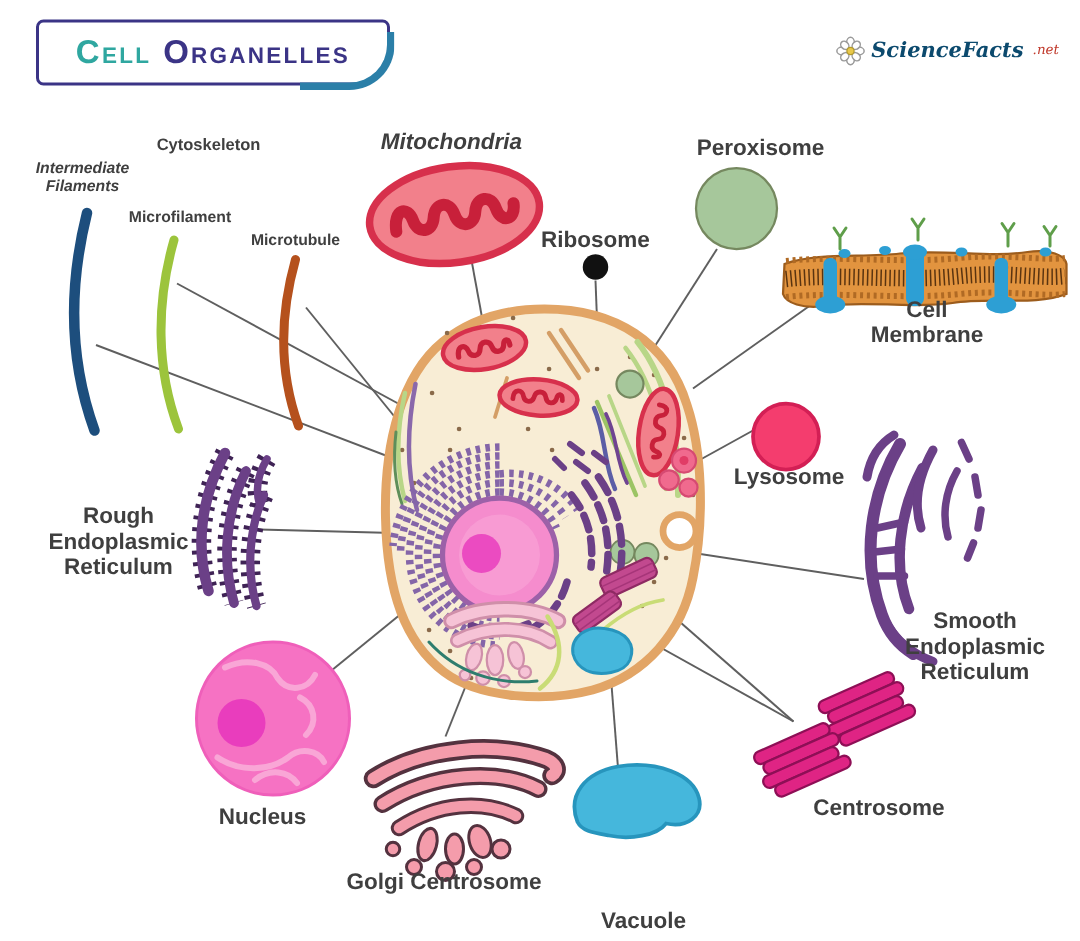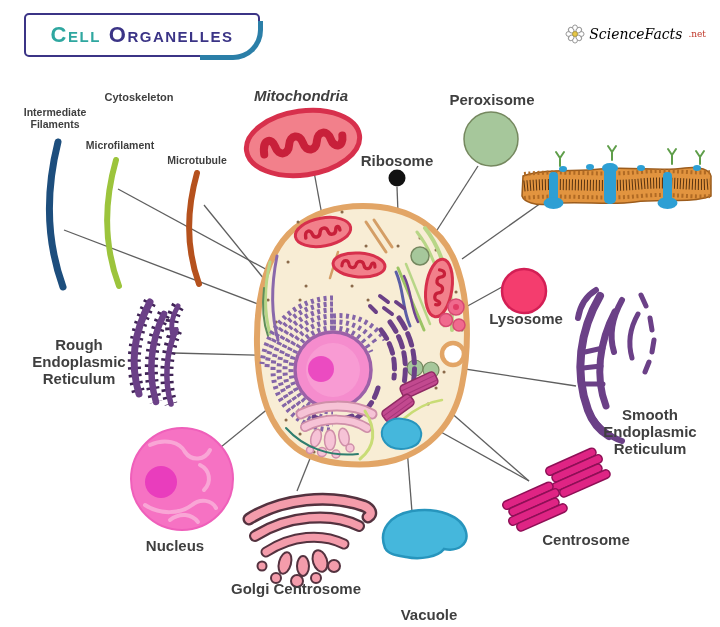--- a/index.html
+++ b/index.html
@@ -20,22 +20,22 @@
     border:2.5px solid var(--title-navy);border-radius:5px 5px 24px 5px;
     display:flex;align-items:center;justify-content:center;gap:8px;background:#fff;}
   .title-box:after{content:"";position:absolute;right:-5px;bottom:-5px;width:58px;height:34px;
     border-right:5px solid #2b7fa8;border-bottom:5px solid #2b7fa8;
     border-bottom-right-radius:30px;pointer-events:none;}
   .title-word{font-variant:small-caps;font-weight:bold;font-size:22px;letter-spacing:1.5px;}
   .title-cell{color:var(--title-teal);}
   .title-org{color:var(--title-navy);}
   
   .logo{position:absolute;right:14px;top:24px;display:flex;align-items:center;gap:4px;}
-  .brand{font-family:"DejaVu Serif",serif;font-style:italic;font-weight:normal;font-size:14px;color:#000000;}
-  .brand-suffix{font-family:"DejaVu Serif",serif;font-size:9px;color:var(--brand-red);margin-left:2px;}
+  .brand{font-family:"DejaVu Serif",serif;font-style:italic;font-weight:bold;font-size:14px;color:#0c4a6e;}
+  .brand-suffix{font-family:"DejaVu Serif",serif;font-style:italic;font-size:9px;color:var(--brand-red);margin-left:2px;}
   
   .lbl{position:absolute;transform:translate(-50%,-50%);color:var(--label-text);
        font-weight:600;font-size:15px;white-space:pre-line;text-align:center;line-height:1.12;}
   .lbl.lg{font-size:11px;}
   .lbl.sm{font-size:10.5px;font-weight:600;}
   
   .ln{stroke:var(--leader-line);stroke-width:1.3;fill:none;}
   .cellbody{fill:var(--cell-fill);stroke:var(--cell-border);stroke-width:6;}
   .mito{fill:var(--mito-fill);stroke:var(--mito-border);}
   .crista{stroke:var(--crista);fill:none;stroke-linecap:round;}
@@ -310,27 +310,28 @@
         <ellipse cx="13.8" cy="6.2" rx="2.4" ry="3" transform="rotate(45 13.8 6.2)"></ellipse>
         <ellipse cx="6.2" cy="13.8" rx="2.4" ry="3" transform="rotate(45 6.2 13.8)"></ellipse>
       </g>
       <circle cx="10" cy="10" r="2.4" fill="#e8c84a" stroke="#b39a2c" stroke-width="0.8"></circle>
     </svg>
     <span class="brand">ScienceFacts</span>
     <span class="brand-suffix">.net</span>
   </div>
 
   <div class="lbl lg" style="left:139px;top:97px;">Cytoskeleton</div>
-  <div class="lbl sm" style="left:55px;top:119px;">Intermediate
+  <div class="lbl sm" style="left:55px;top:119px;font-style:italic;">Intermediate
 Filaments</div>
   <div class="lbl sm" style="left:120px;top:146px;">Microfilament</div>
   <div class="lbl sm" style="left:197px;top:161px;text-align:center;">Microtubule</div>
   <div class="lbl" style="left:301px;top:96px;font-style:italic;">Mitochondria</div>
   <div class="lbl" style="left:397px;top:161px;">Ribosome</div>
-  <div class="lbl" style="left:492px;top:100px;">Peroxisome</div>
+  <div class="lbl" style="left:507px;top:100px;">Peroxisome</div>
+  <div class="lbl" style="left:618px;top:216px;">Cell Membrane</div>
   <div class="lbl" style="left:526px;top:319px;">Lysosome</div>
   <div class="lbl" style="left:650px;top:432px;">Smooth
 Endoplasmic
 Reticulum</div>
   <div class="lbl" style="left:79px;top:362px;">Rough
 Endoplasmic
 Reticulum</div>
   <div class="lbl" style="left:162px;top:546px;padding-left:26px;">Nucleus</div>
   <div class="lbl" style="left:296px;top:589px;">Golgi Centrosome</div>
   <div class="lbl" style="left:429px;top:583px;margin-top:32px;">Vacuole</div>

